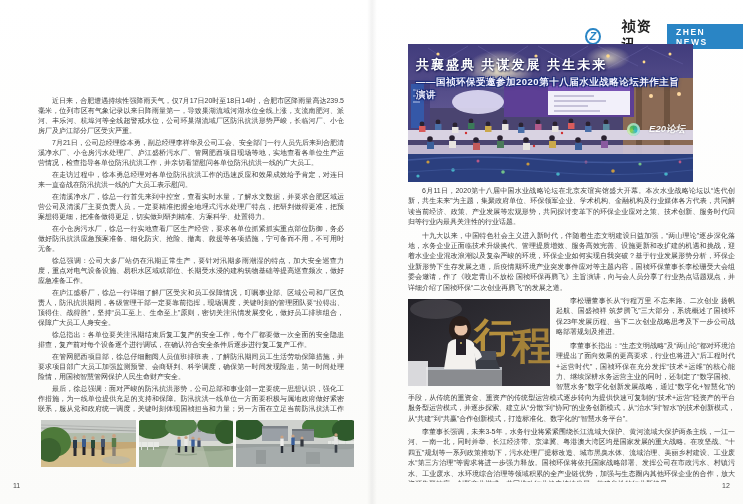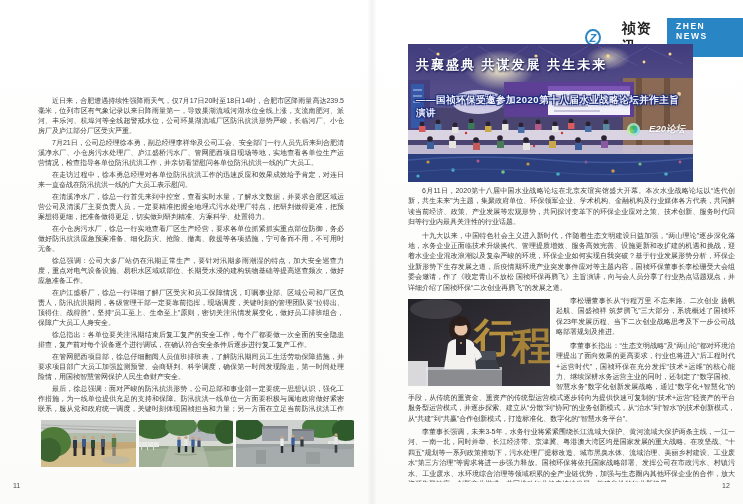--- a/index.html
+++ b/index.html
@@ -13,42 +13,42 @@
   .fold{position:absolute;top:0;bottom:0;left:367px;width:10px;
     background:linear-gradient(to right,rgba(0,0,0,0),rgba(0,0,0,0.05),rgba(0,0,0,0));}
 
   
   .brand{position:absolute;top:18px;left:585px;display:flex;align-items:center;gap:5px;}
   .brand-logo{width:17px;height:17px;border-radius:50%;border:2px solid #2a85c5;
     display:flex;align-items:center;justify-content:center;box-sizing:border-box;
     color:#2a85c5;font-weight:bold;font-size:11px;font-style:italic;background:#fff;}
   .brand-cn{font-size:14px;font-weight:bold;color:#222;letter-spacing:1px;margin-left:16px;}
   .brand-en{background:#2a85c5;color:#fff;font-size:8.5px;font-weight:bold;
-    letter-spacing:1.5px;padding:3px 9px 16px 9px;}
+    letter-spacing:1.5px;padding:3px 9px 2px 9px;}
 
   
   .lp-title{position:absolute;left:42px;top:50px;width:310px;
     font-size:13.5px;font-weight:bold;color:#161616;line-height:1.55;letter-spacing:.5px;}
   .lp-text{position:absolute;left:38px;top:96px;width:306px;height:319px;overflow:hidden;}
   .lp-text p{margin:0 0 2px 0;font-size:7px;line-height:10px;text-indent:2em;
     color:#3e3e3e;text-align:justify;}
   .lp-photos{position:absolute;left:41px;top:420px;width:316px;height:47px;
     display:flex;gap:3px;}
   .lp-photos svg{display:block;height:47px;}
   .pagenum{position:absolute;font-size:7px;color:#4a4a4a;}
   .pn-left{left:13px;top:482px;}
   .pn-right{left:722px;top:482px;}
 
   
   .rp-photo{position:absolute;left:408px;top:44px;width:285px;height:98px;}
   .rp-photo svg{display:block;}
   .rp-overlay{position:absolute;left:8px;top:12px;width:272px;}
   .rp-title{font-size:13px;font-weight:bold;color:#ffffff;letter-spacing:2px;
     text-shadow:1px 1px 2px rgba(20,25,80,.95),0 0 3px rgba(20,25,80,.8);}
-  .rp-subtitle{margin-top:20px;font-size:9.5px;font-weight:bold;color:#f4f4ff;letter-spacing:.5px;
+  .rp-subtitle{margin-top:2px;font-size:9.5px;font-weight:bold;color:#f4f4ff;letter-spacing:.5px;
     text-shadow:-1px -1px 0 #1d2e7a,1px -1px 0 #1d2e7a,-1px 1px 0 #1d2e7a,1px 1px 0 #1d2e7a,0 0 4px #1d2e7a;}
   .wm{position:absolute;right:8px;bottom:6px;display:flex;align-items:center;gap:9px;opacity:.95;}
   .wm-swirl{width:13px;height:13px;border-radius:50%;
     background:conic-gradient(#37b46a,#2fb9c9,#8ed24a,#37b46a);
     box-shadow:inset 0 0 0 2.5px rgba(255,255,255,.55);}
   .wm-text{color:#fff;font-weight:bold;font-style:italic;font-size:9.5px;
     text-shadow:0 0 2px rgba(0,0,0,.4);}
   .rp-text{position:absolute;left:408px;top:186px;width:327px;height:296px;overflow:hidden;}
   .rp-text p{margin:0 0 3px 0;font-size:7px;line-height:10.4px;text-indent:2em;
     color:#3e3e3e;text-align:justify;}

